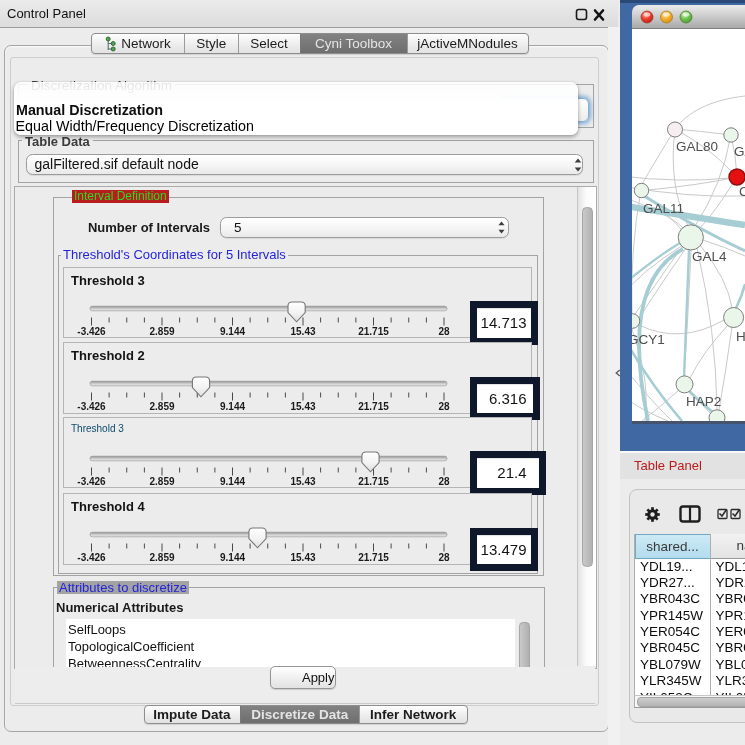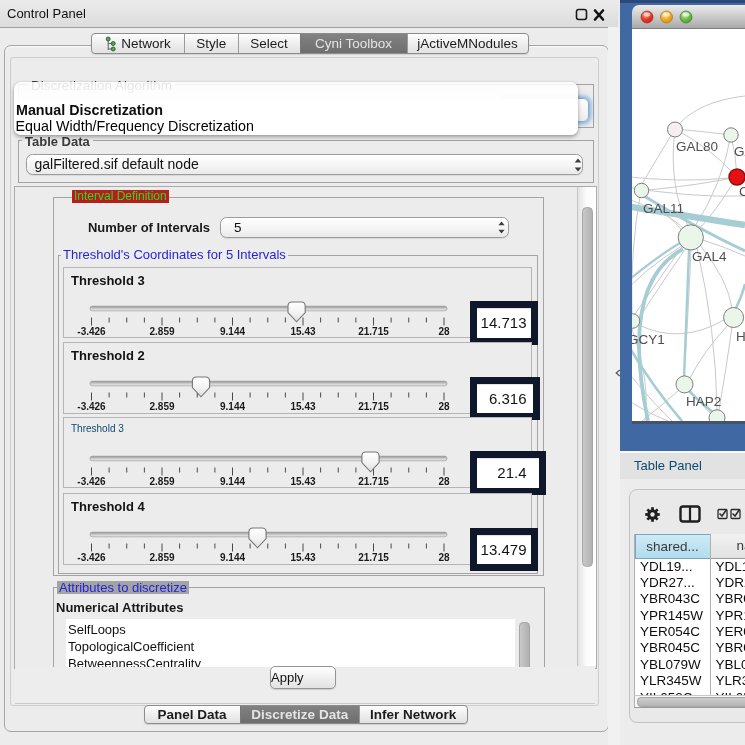--- a/index.html
+++ b/index.html
@@ -168,23 +168,23 @@
     </div>
 <div class="a tf" style="left:470px;top:527.5px;width:49.5px;height:29.5px;line-height:29.5px;font-size:15px;padding-right:4px">13.479</div>
 <div class="a" style="left:52.5px;top:587px;width:490px;height:80px;border:1px solid #a3a3a3;border-bottom:none"></div>
 <div class="a" style="left:57px;top:581px;height:13px;line-height:13px;font-size:13px;color:#2424dd;background:#a3a3a3;padding:0 2px">Attributes to discretize</div>
 <div class="a" style="left:56px;top:600.5px;height:14px;line-height:14px;font-size:13px;font-weight:bold;color:#191919">Numerical Attributes</div>
 <div class="a" style="left:66px;top:619px;width:449px;height:47.5px;background:#fff;overflow:hidden">
       <div style="position:absolute;left:2px;top:2px;font-size:13px;color:#111;line-height:17px">SelfLoops<br>TopologicalCoefficient<br>BetweennessCentrality</div>
     </div>
 <div class="a" style="left:518.5px;top:622px;width:9px;height:44.5px;border-radius:4.5px 4.5px 0 0;background:linear-gradient(to right,#c9c9c9,#b0b0b0);border:1px solid #a5a5a5;border-bottom:none"></div>
 <div class="a" style="left:15px;top:667px;width:580px;height:36px;background:#ededed;border-bottom:1px solid #c9c9c9"></div>
-<div class="a" style="left:270px;top:666px;width:63.5px;height:21px;line-height:22px;border:1px solid #959595;border-radius:5px;background:linear-gradient(#ffffff,#f0f0f0 50%,#e2e2e2);font-size:13px;color:#111;text-align:left;box-shadow:0 1px 1px rgba(0,0,0,.15)">Apply</div>
+<div class="a" style="left:270px;top:666px;width:63.5px;height:21px;line-height:22px;border:1px solid #959595;border-radius:5px;background:linear-gradient(#ffffff,#f0f0f0 50%,#e2e2e2);font-size:13px;color:#111;text-align:right;box-shadow:0 1px 1px rgba(0,0,0,.15)">Apply</div>
 <div class="a seg" style="left:143.5px;top:704.5px;height:17.5px;font-size:13.5px;font-weight:bold">
-      <div style="width:95px">Panel Data</div>
+      <div style="width:95px">Impute Data</div>
       <div class="dark" style="width:118.5px">Discretize Data</div>
       <div style="width:106.5px">Infer Network</div>
     </div>
 <div class="a" style="left:607.5px;top:27px;width:12.5px;height:718px;background:#f1f1f1"></div>
 <svg class="a" style="left:614.5px;top:368.5px" width="6" height="8" viewBox="0 0 6 8">
       <path d="M4.8 1 L1.2 4 L4.8 7" stroke="#5a5a5a" stroke-width="1.3" fill="none"></path>
     </svg>
 <div class="a" style="left:13.5px;top:81.5px;width:564px;height:53px;border-radius:7px;background:linear-gradient(rgba(255,255,255,.84),#ffffff 42%);box-shadow:0 2px 4px rgba(0,0,0,.35),0 0 1px rgba(0,0,0,.25)"></div>
 <div class="a" style="left:16px;top:102px;height:16px;line-height:16px;font-size:14.3px;font-weight:bold;color:#0d0d0d">Manual Discretization</div>
 <div class="a" style="left:15.5px;top:118px;height:16px;line-height:16px;font-size:14.3px;color:#000000">Equal Width/Frequency Discretization</div>
@@ -276,21 +276,21 @@
 <text x="739" y="196">C</text>
 <text x="643" y="212.5">GAL11</text>
 <text x="692" y="261">GAL4</text>
 <text x="628" y="344">GCY1</text>
 <text x="736" y="341">H</text>
 <text x="686" y="406">HAP2</text>
 </g>
 </svg>
 <div class="a" style="left:620px;top:451px;width:125px;height:1.5px;background:#f8f8f8"></div>
 <div class="a" style="left:620px;top:452.5px;width:125px;height:26px;background:#e2e2e2"></div>
-<div class="a" style="left:634px;top:459px;height:14px;line-height:14px;font-size:13px;color:#0c4a6e">Table Panel</div>
+<div class="a" style="left:634px;top:459px;height:14px;line-height:14px;font-size:13px;color:#b91c1c">Table Panel</div>
 <div class="a" style="left:629px;top:489px;width:130px;height:232px;border:1px solid #c2c2c2;border-radius:8px;background:#e9e9e9"></div>
 <svg class="a" style="left:643px;top:505px" width="100" height="19" viewBox="0 0 100 19">
       <g fill="#1f1f1f">
         <g transform="translate(9.5,9.5)">
           <circle r="5.3"></circle>
           <g fill="#1f1f1f">
             <rect x="-1.35" y="-7.3" width="2.7" height="14.6"></rect>
             <rect x="-7.3" y="-1.35" width="14.6" height="2.7"></rect>
             <rect x="-1.35" y="-7.3" width="2.7" height="14.6" transform="rotate(45)"></rect>
             <rect x="-1.35" y="-7.3" width="2.7" height="14.6" transform="rotate(-45)"></rect>

